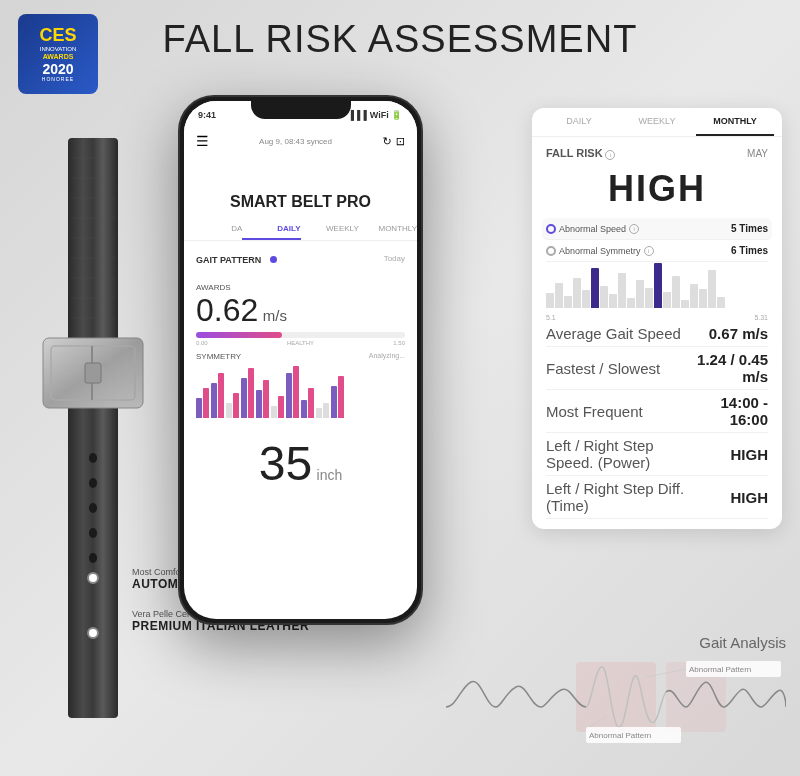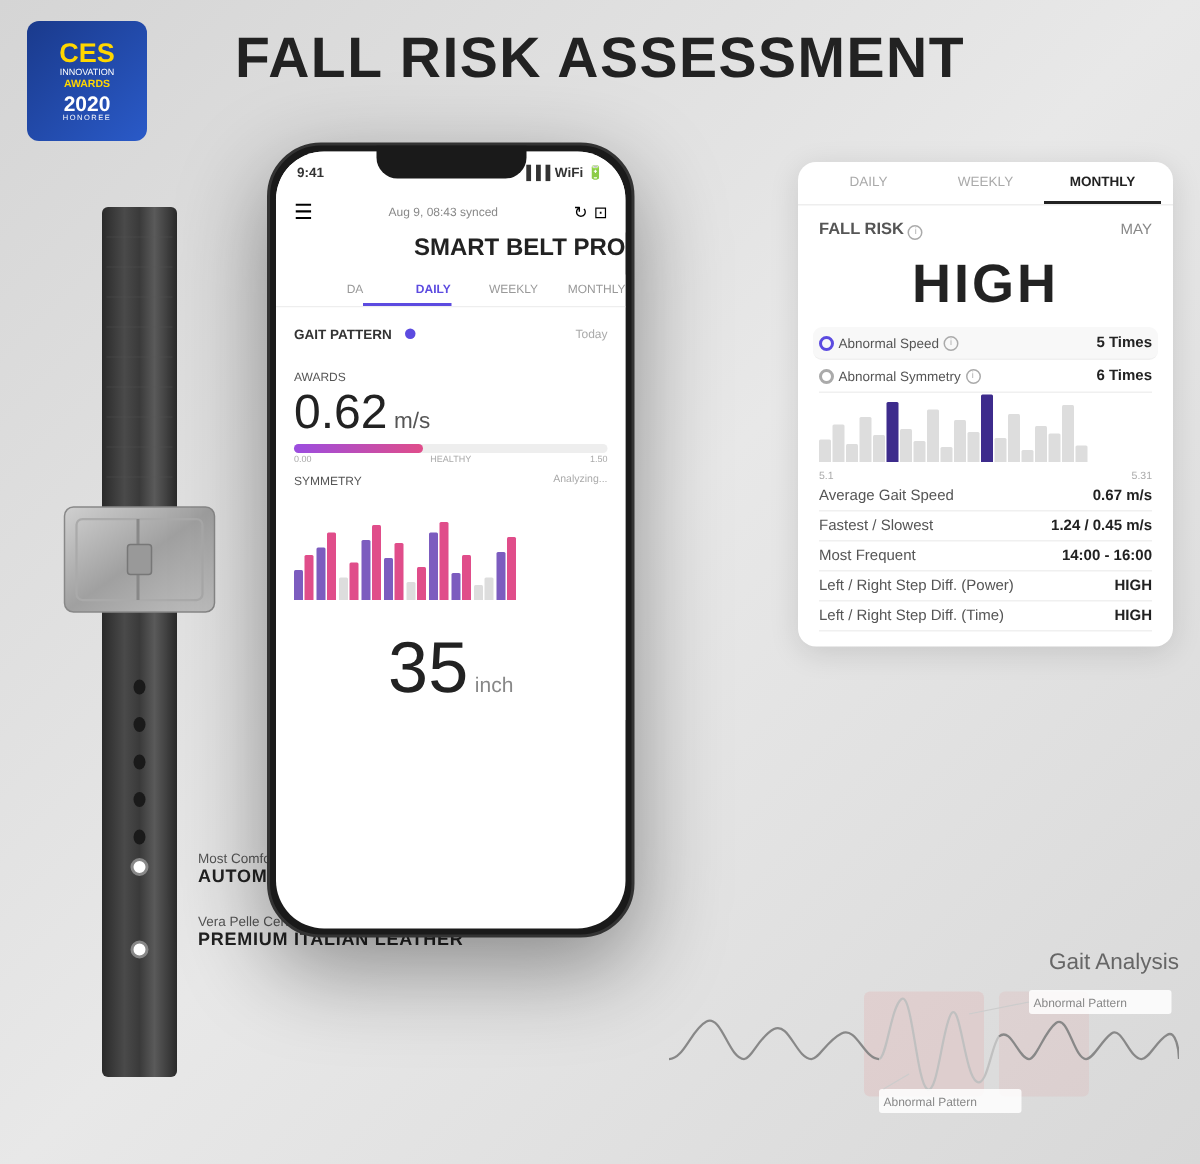--- a/index.html
+++ b/index.html
@@ -19,21 +19,21 @@
       background: linear-gradient(135deg, #d5d5d5 0%, #e8e8e8 50%, #d8d8d8 100%);
     }
 
     
     .main-title {
       position: absolute;
       top: 18px;
       left: 50%;
       transform: translateX(-50%);
       font-size: 38px;
-      font-weight: 700;
+      font-weight: 400;
       color: #222;
       letter-spacing: 1px;
       white-space: nowrap;
     }
 
     
     .ces-badge {
       position: absolute;
       top: 14px;
       left: 18px;
@@ -164,22 +164,23 @@
     }
     .app-header-date {
       font-size: 8px;
       color: #888;
       text-align: center;
     }
     .app-title {
       font-size: 16px;
       font-weight: 700;
       color: #222;
-      text-align: right;
+      text-align: center;
       padding: 2px 0 8px;
+      margin-top: 36px;
     }
 
     .phone-tabs {
       display: flex;
       border-bottom: 1px solid #eee;
       background: white;
     }
     .phone-tab {
       flex: 1;
       text-align: right;
@@ -259,21 +260,21 @@
       display: flex;
       justify-content: space-between;
       font-size: 6px;
       color: #aaa;
     }
 
     .symmetry-label {
       font-size: 8px;
       color: #555;
       margin-top: 6px;
-      margin-bottom: 20px;
+      margin-bottom: 2px;
       display: flex;
       justify-content: space-between;
     }
     .analyzing-text {
       color: #aaa;
       font-size: 7px;
     }
 
     
     .bar-chart {
@@ -434,21 +435,21 @@
       justify-content: space-between;
       font-size: 7px;
       color: #aaa;
       margin-top: 2px;
     }
 
     
     .stats-table {
       width: 100%;
       border-collapse: collapse;
-      font-size: 10px;
+      font-size: 15px;
     }
     .stats-table tr {
       border-bottom: 1px solid #f0f0f0;
     }
     .stats-table td {
       padding: 4px 0;
       color: #555;
     }
     .stats-table td:last-child {
       text-align: right;
@@ -724,21 +725,21 @@
       </tr>
       <tr>
         <td>Fastest / Slowest</td>
         <td>1.24 / 0.45 m/s</td>
       </tr>
       <tr>
         <td>Most Frequent</td>
         <td>14:00 - 16:00</td>
       </tr>
       <tr>
-        <td>Left / Right Step Diff. (Power)</td>
+        <td>Left / Right Step Speed. (Power)</td>
         <td class="high-value">HIGH</td>
       </tr>
       <tr>
         <td>Left / Right Step Diff. (Time)</td>
         <td class="high-value">HIGH</td>
       </tr>
     </tbody>
       </table>
   </div>
 </div>

